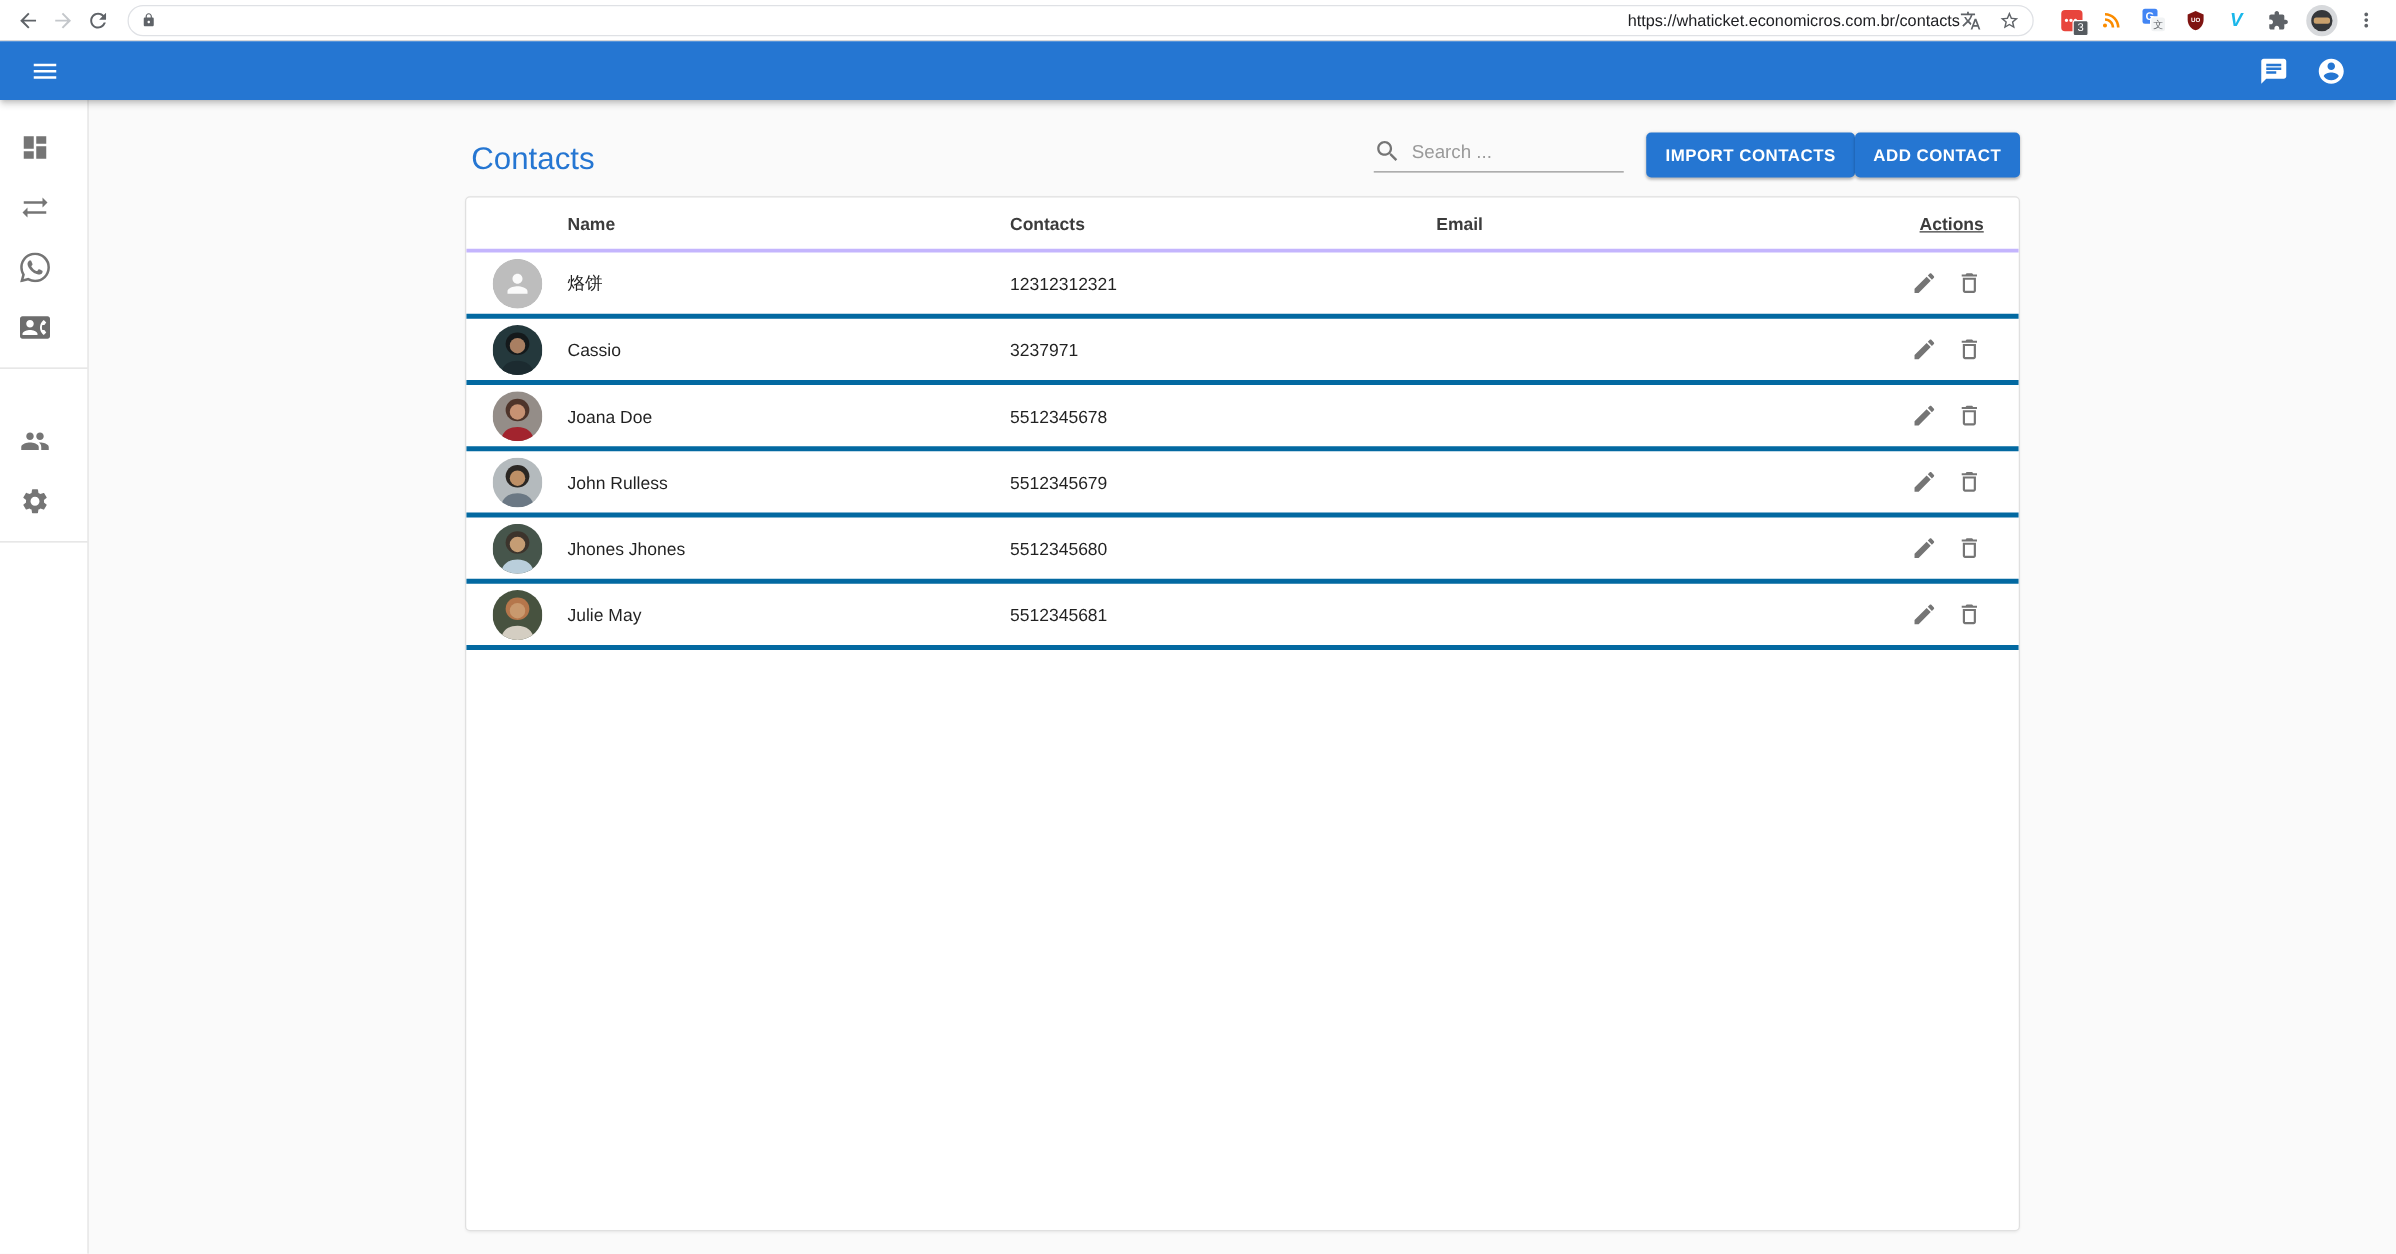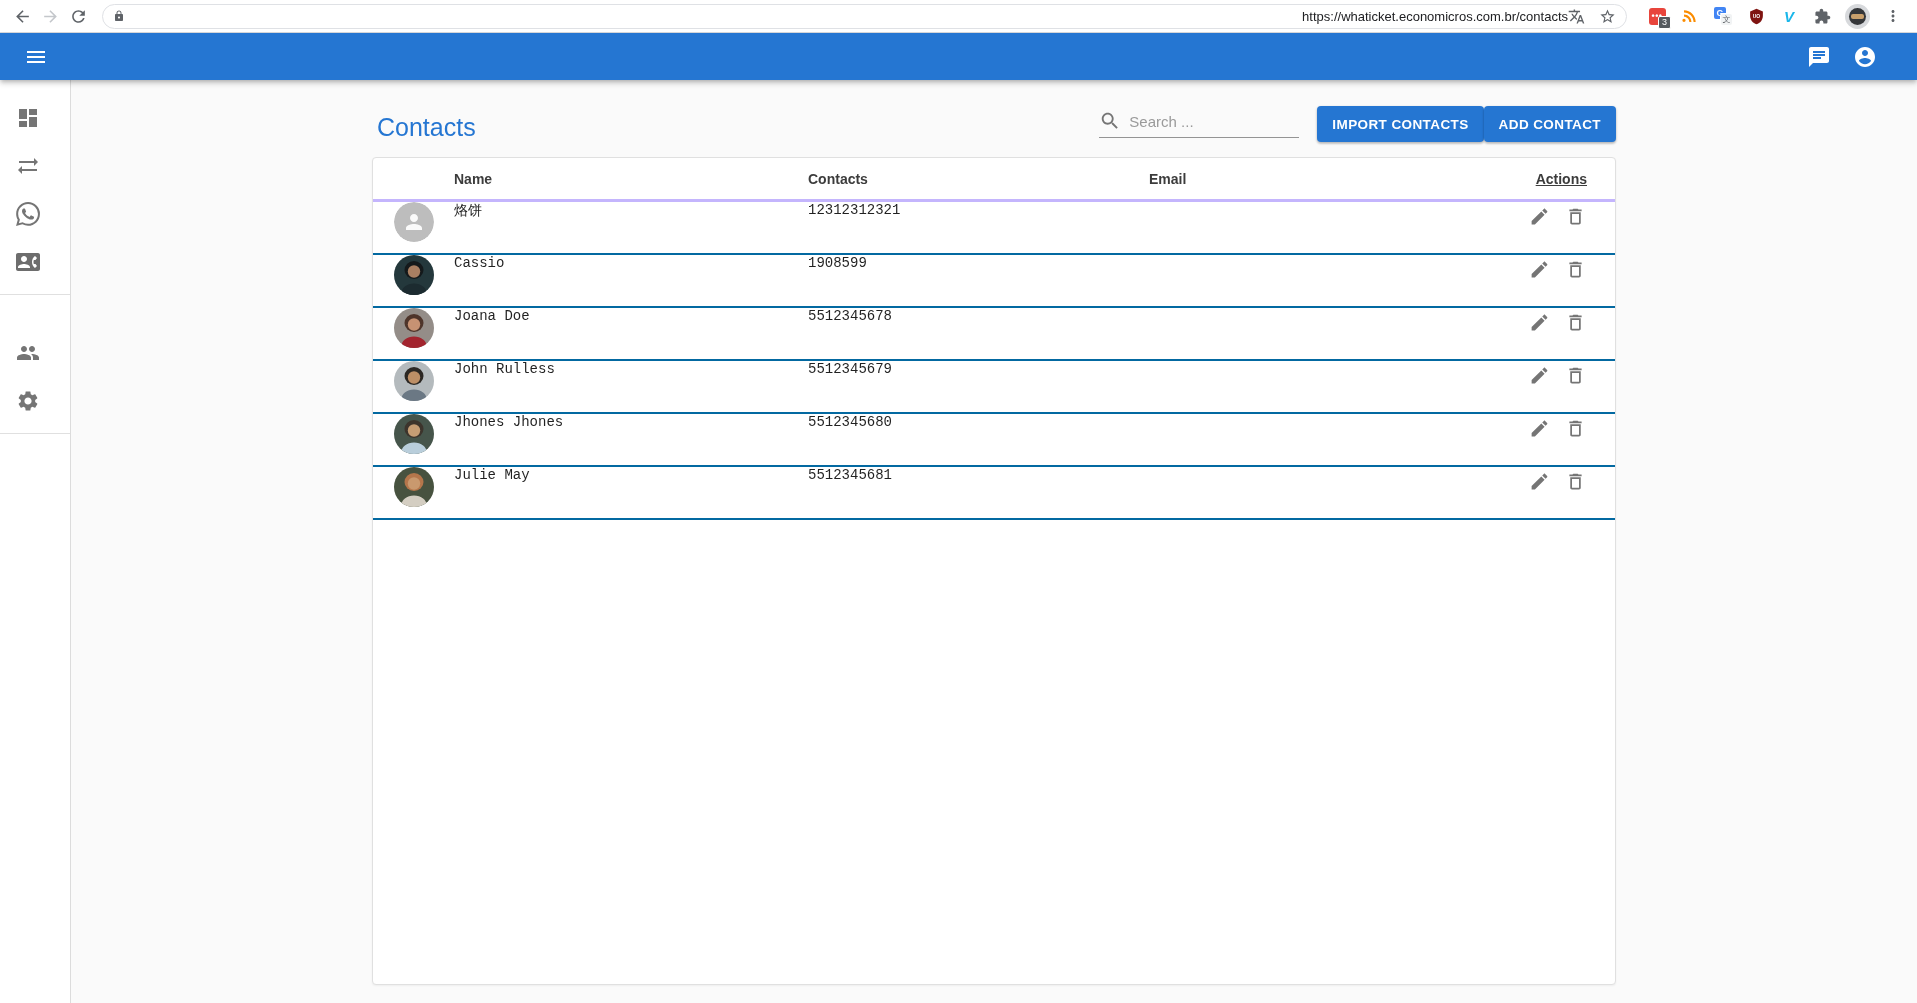--- a/index.html
+++ b/index.html
@@ -55,21 +55,21 @@
   .header-controls{ display:flex; align-items:center; }
   .search-box{ display:flex; align-items:center; width:200px; border-bottom:1px solid #949494; padding-bottom:5px; margin-right:18px; }
   .search-box svg{ width:22px; height:22px; fill:#757575; flex:0 0 auto; }
   .search-input{ border:none; outline:none; background:transparent; font-size:15px; margin-left:8px; width:160px; color:#333; font-family:"Liberation Sans",sans-serif; }
   .search-input::placeholder{ color:#9a9a9a; }
   .btn{ background:var(--primary,#2576d2); color:#fff; border:none; border-radius:4px; height:36px; padding:0 15px; font-size:13.5px; font-weight:700; letter-spacing:.4px; cursor:pointer; box-shadow:0 1px 3px rgba(0,0,0,.2), 0 2px 2px rgba(0,0,0,.12); font-family:"Liberation Sans",sans-serif; }
 
   
   .card{ margin-top:15px; background:#fff; border:1px solid #e0e0e0; border-radius:4px; height:828px; box-shadow:0 1px 2px rgba(0,0,0,.05); overflow:hidden; }
   .thead{ display:flex; height:44px; align-items:center; border-bottom:3px solid #c4b5fd; }
-  .trow{ display:flex; height:53px; align-items:flex-start; border-bottom:2px solid #0369a1;font-family:Liberation Mono, monospace; }
+  .trow{ display:flex; height:53px; align-items:center; border-bottom:4px solid #0369a1; }
   .td,.th{ font-size:14px; color:rgba(0,0,0,.87); }
   .th{ font-weight:700; color:#3c3c3c; }
   .c-avatar{ width:81px; padding-left:21px; display:flex; align-items:center; }
   .c-name{ width:354px; }
   .c-wa{ width:341px; }
   .c-email{ width:301px; }
   .c-actions{ flex:1; display:flex; justify-content:flex-end; align-items:center; padding-right:26px; gap:8px; }
   .th.c-actions{ padding-right:28px;text-decoration:underline; }
   .avatar{ width:40px; height:40px; border-radius:50%; overflow:hidden; display:block; }
   .avatar svg{ width:40px; height:40px; display:block; }
@@ -266,21 +266,21 @@
                 <span class="avatar">
                   <svg viewBox="0 0 40 40">
                     <rect width="40" height="40" fill="#24383c"></rect>
                     <ellipse cx="20" cy="15" rx="9.5" ry="9" fill="#14191b"></ellipse>
                     <path d="M7 40c0-7.5 6-11.5 13-11.5S33 32.5 33 40z" fill="#1c2b30"></path>
                     <circle cx="20" cy="16.5" r="6.2" fill="#a97f62"></circle>
                   </svg>
                 </span>
               </div>
     <div class="td c-name">Cassio</div>
-    <div class="td c-wa">1908599</div>
+    <div class="td c-wa">3237971</div>
     <div class="td c-email"></div>
     <div class="td c-actions">
       <button class="icon-btn">
         <svg viewBox="0 0 24 24">
                     <path d="M3 17.25V21h3.75L17.81 9.94l-3.75-3.75L3 17.25zM20.71 7.04c.39-.39.39-1.02 0-1.41l-2.34-2.34c-.39-.39-1.02-.39-1.41 0l-1.83 1.83 3.75 3.75 1.83-1.83z"></path>
                   </svg>
       </button>
       <button class="icon-btn">
         <svg viewBox="0 0 24 24">
                     <path d="M6 19c0 1.1.9 2 2 2h8c1.1 0 2-.9 2-2V7H6v12zM8 9h8v10H8V9zm7.5-5l-1-1h-5l-1 1H5v2h14V4h-3.5z"></path>

